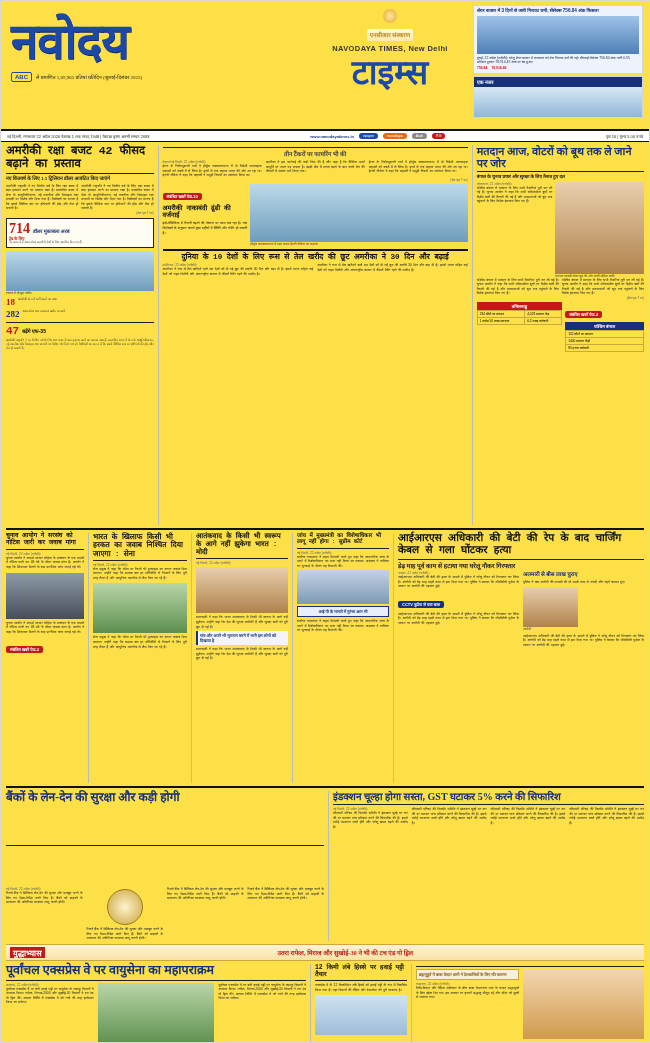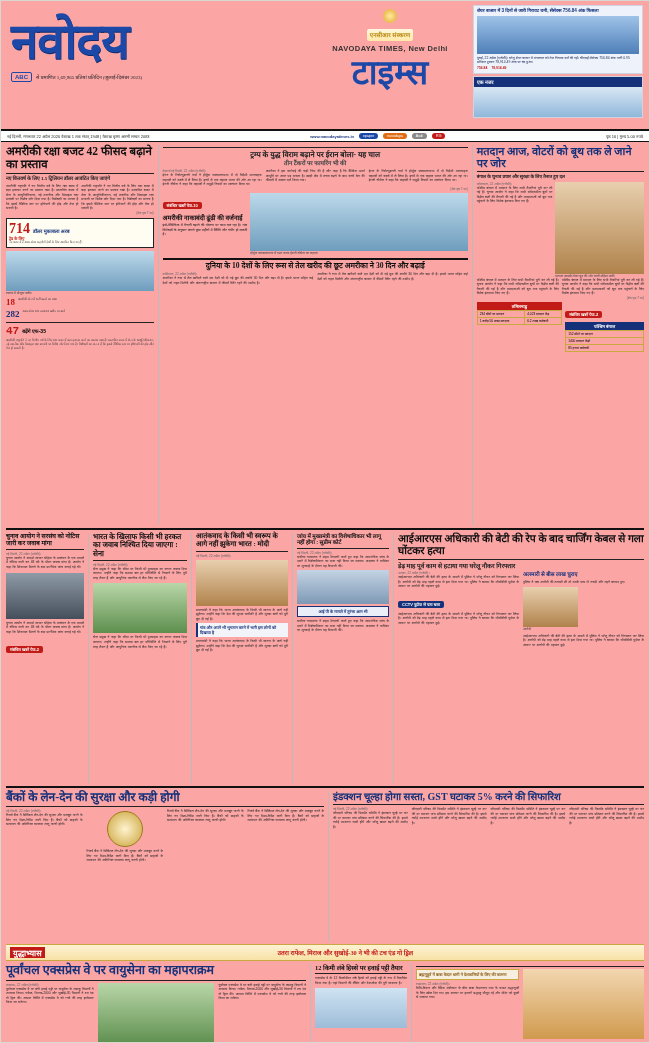--- a/index.html
+++ b/index.html
@@ -4,21 +4,21 @@
 <style>
   * { box-sizing: border-box; }
   html, body {
     margin: 0; padding: 0;
     background: #ffffff;
     font-family: "Liberation Sans", sans-serif;
   }
   .page {
     width: 650px; height: 1043px;
     position: relative;
-    background: #fca5a5;
+    background: #fde047;
     overflow: hidden;
     border: 1px solid #d8d8d0;
   }
   
   .row { display: flex; }
   .col { display: flex; flex-direction: column; }
   .hr { height: 1px; background: #222; width: 100%; }
   .hr2 { height: 2px; background: #111; width: 100%; }
   .blue { color: #1b3f97; }
   .red { color: #cc1111; }
@@ -80,21 +80,21 @@
   .pill.gray { background:#888; }
   .pill.red { background:#c21b17; }
   
   .body { padding: 3px 5px; }
   .band { display: flex; gap: 4px; }
   .sep-v { width: 1px; background: #bbb; }
   .hl-blue {
     font-family: "Liberation Serif", serif; color: #14317a; font-weight: 700;
     line-height: 1.1;
   }
-  .hl-black { font-family: Liberation Serif, serif; color: #111; font-weight: 700; line-height: 1.12; }
+  .hl-black { font-family: Liberation Mono, monospace; color: #111; font-weight: 700; line-height: 1.12; }
   .hl-red { font-family: "Liberation Serif", serif; color: #c21b17; font-weight: 700; line-height: 1.1; }
   .subhead { font-family:"Liberation Serif", serif; font-size: 7px; font-weight:700; color:#222; line-height:1.2; }
   .byline { font-size: 3.2px; color:#666; }
   .boxrule { border: 1px solid #222; }
   .photo { background: linear-gradient(#c3d3e4,#7e99b5); }
   .photo.green { background: linear-gradient(#b9d6a8,#5d8f4e); }
   .photo.warm { background: linear-gradient(#e8cfae,#b0824b); }
   .photo.sea { background: linear-gradient(#bcd9ea,#6f9dbd); }
   .photo.dark { background: linear-gradient(#8e9aa6,#454f5b); }
   .photo.temple { background: linear-gradient(#f2d6b0,#d09a4e); }
@@ -205,21 +205,20 @@
           <span class="hl-red" style="font-size:11px;font-family:Liberation Mono, monospace;">47</span>
           <span style="font-size:5px;font-weight:700;">बढ़ेंगे एफ-35</span>
         </div>
         <div class="tinier" style="margin-top:2px;">अमरीकी राष्ट्रपति ने नए वित्तीय वर्ष के लिए रक्षा बजट में बड़ा इजाफा करने का प्रस्ताव रखा है। प्रस्तावित बजट में सेना के आधुनिकीकरण, नई तकनीक और मिसाइल रक्षा प्रणाली पर विशेष जोर दिया गया है। विशेषज्ञों का मानना है कि इससे वैश्विक स्तर पर हथियारों की होड़ और तेज हो सकती है।</div>
       </div>
 
       <div class="sep-v"></div>
 
       <div class="col" style="width:310px;">
         <div class="hr" style="margin:2px 0;"></div>
-        <div class="subhead" style="text-align:center;font-size:7.5px;">ट्रम्प के युद्ध विराम बढ़ाने पर ईरान बोला- यह चाल</div>
         <div class="subhead" style="text-align:center;font-size:6px;color:#444;margin-top:1px;">तीन टैंकरों पर फायरिंग भी की</div>
 
         <div class="row" style="gap:4px;margin-top:2px;">
           <div style="width:33%;">
             <div class="byline">तेहरान/नई दिल्ली, 22 अप्रैल (एजेंसी)।</div>
             <div class="fakepara">ईरान के रिवोल्यूशनरी गार्ड ने होर्मुज जलडमरूमध्य में दो विदेशी मालवाहक जहाजों को कब्जे में ले लिया है। इनमें से एक जहाज भारत की ओर आ रहा था। ईरानी नौसेना ने कहा कि जहाजों ने समुद्री नियमों का उल्लंघन किया था।</div>
           </div>
           <div style="width:33%;">
             <div class="fakepara">अमरीका ने इस कार्रवाई की कड़ी निंदा की है और कहा है कि वैश्विक ऊर्जा आपूर्ति पर असर पड़ सकता है। खाड़ी क्षेत्र में तनाव बढ़ने के बाद कच्चे तेल की कीमतों में उछाल दर्ज किया गया।</div>
           </div>
@@ -382,21 +381,21 @@
             <div class="cap">आरोपी</div>
             <div class="fakepara" style="margin-top:2px;">आईआरएस अधिकारी की बेटी की हत्या के मामले में पुलिस ने घरेलू नौकर को गिरफ्तार कर लिया है। आरोपी को डेढ़ माह पहले काम से हटा दिया गया था। पुलिस ने बताया कि सीसीटीवी फुटेज के आधार पर आरोपी की पहचान हुई।</div>
           </div>
         </div>
       </div>
     </div>
 
     <div class="hr2" style="margin:3px 0;"></div>
 
     <div class="band" style="height:150px;">
-      <div class="col" style="width:318px;">
+      <div class="col" style="width:318px;justify-content:space-between;">
         <div class="hl-blue" style="font-size:12px;">बैंकों के लेन-देन की सुरक्षा और कड़ी होगी</div>
         <div class="hr" style="margin:2px 0;"></div>
         <div class="row" style="gap:4px;">
           <div style="width:25%;">
             <div class="byline">नई दिल्ली, 22 अप्रैल (एजेंसी)।</div>
             <div class="fakepara">रिजर्व बैंक ने डिजिटल लेन-देन की सुरक्षा और मजबूत करने के लिए नए दिशा-निर्देश जारी किए हैं। बैंकों को ग्राहकों के सत्यापन की अतिरिक्त व्यवस्था लागू करनी होगी।</div>
           </div>
           <div style="width:25%;">
             <div style="height:40px;display:flex;align-items:center;justify-content:center;">
               <span style="width:36px;height:36px;border-radius:50%;background:radial-gradient(#fff3cf,#c9a236);border:1px solid #9a7a1c;display:inline-block;"></span>

